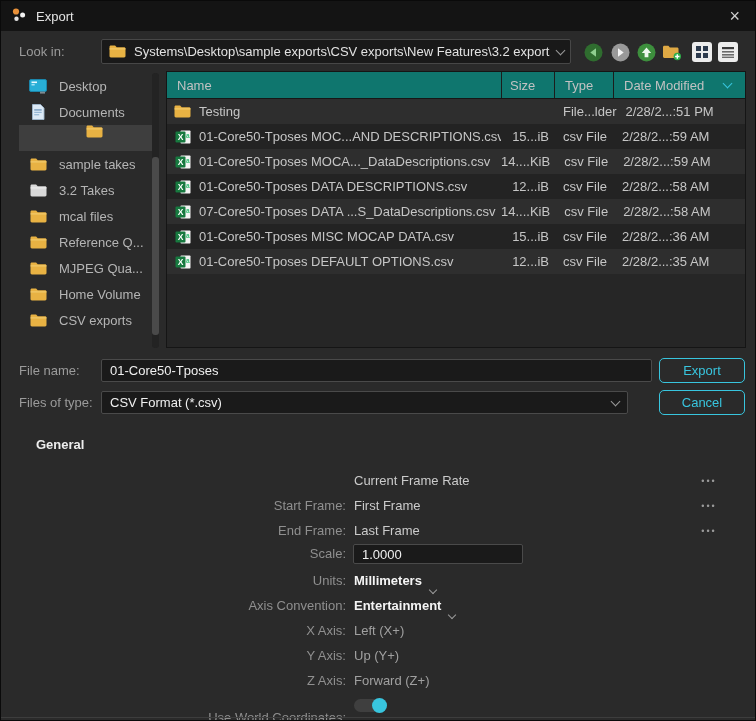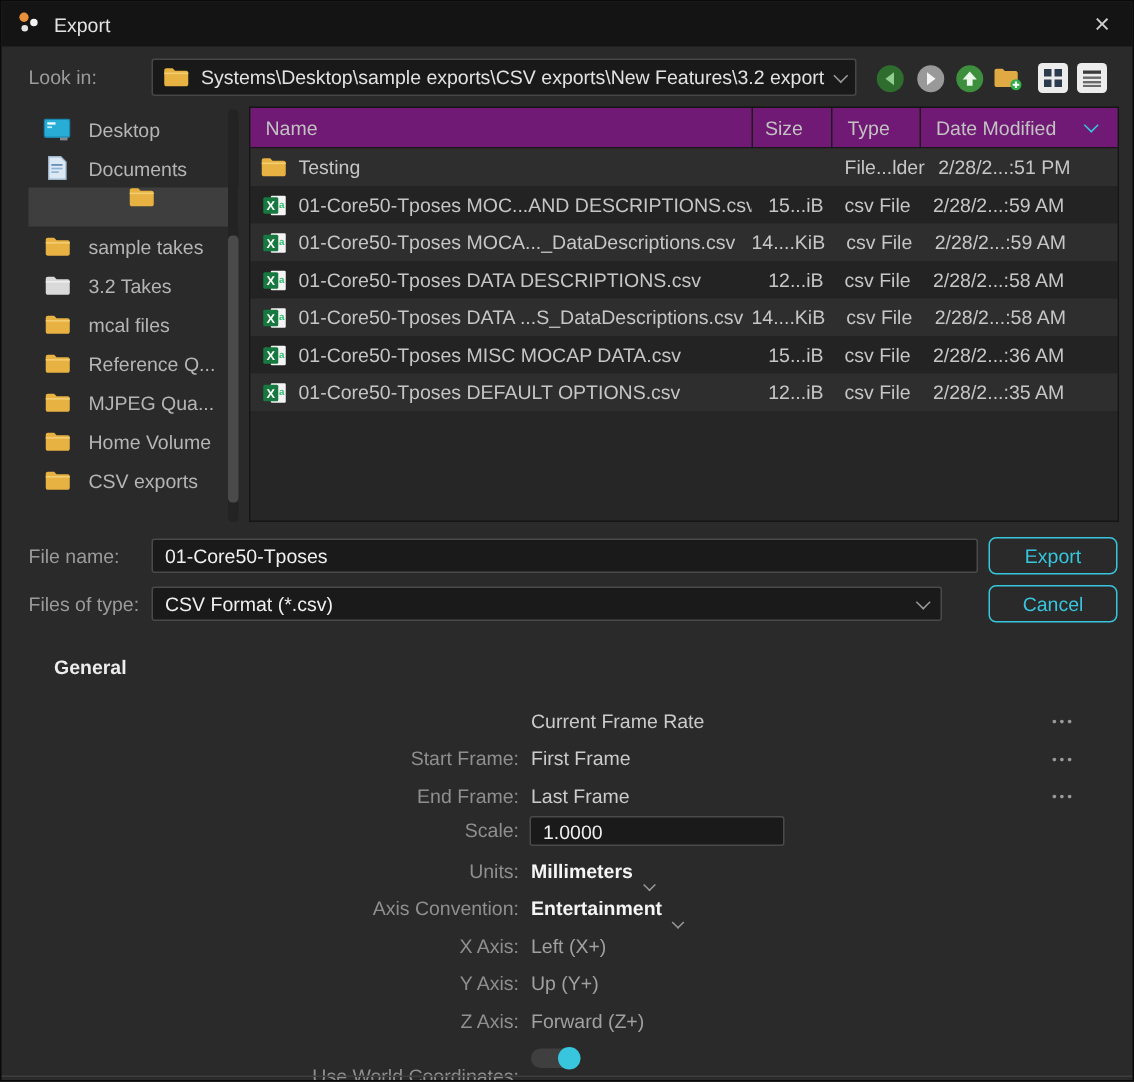--- a/index.html
+++ b/index.html
@@ -29,21 +29,21 @@
   .sidebar{position:absolute;left:18px;top:72px;width:140px;height:275px;}
   .sb-item{display:flex;align-items:center;gap:12px;height:26px;padding-left:10px;color:#b5b5b5;}
   .sb-item.selected{background:#3e3e3e;color:#f0abfc;flex-direction:column;}
   .sb-ic{width:18px;display:flex;justify-content:center;flex:0 0 18px;}
   .sb-label{white-space:nowrap;overflow:hidden;}
   .sb-track{position:absolute;right:0;top:0;width:7px;height:275px;background:#232323;border-radius:3px;}
   .sb-thumb{position:absolute;right:0;top:84px;width:7px;height:178px;background:#4a4a4a;border-radius:3px;}
   
   .filelist{position:absolute;left:165px;top:70px;width:580px;height:277px;background:#262626;
             border:1px solid #151515;box-sizing:border-box;}
-  .fl-header{display:flex;height:26px;background:#701a75;border-bottom:1px solid #171717;color:#c2c2c2;}
+  .fl-header{display:flex;height:26px;background:#0f766e;border-bottom:1px solid #171717;color:#c2c2c2;}
   .fl-h{display:flex;align-items:center;padding-left:10px;box-sizing:border-box;}
   .fl-h + .fl-h{border-left:1px solid #1c1c1c;}
   .h-name{flex:0 0 334px;}
   .h-size{flex:0 0 53px;padding-left:8px;}
   .h-type{flex:0 0 59px;}
   .h-date{flex:1;justify-content:space-between;padding-right:14px;}
   .fl-row{display:flex;height:25px;align-items:center;color:#c6c6c6;}
   .fl-rows .fl-row:nth-child(odd){background:#2e2e2e;}
   .fl-rows .fl-row:nth-child(even){background:#232323;}
   .c-name{flex:0 0 334px;display:flex;align-items:center;gap:8px;padding-left:7px;
@@ -340,21 +340,21 @@
       <div class="fl-row">
         <span class="c-name">
             <span class="f-ic">
               <svg width="16" height="14" viewBox="0 0 16 14">
                 <rect x="5.5" y=".5" width="10" height="13" rx=".8" fill="#f4f4f4"></rect>
                 <text x="12.8" y="8.4" font-size="6.5" fill="#2fbf71" font-weight="bold" text-anchor="middle" font-family="Liberation Sans,sans-serif">a</text>
                 <rect x=".5" y="1.5" width="10" height="11" rx="1" fill="#17793f"></rect>
                 <text x="5.5" y="10" font-size="8.5" font-weight="bold" fill="#ffffff" text-anchor="middle" font-family="Liberation Sans,sans-serif">X</text>
               </svg>
             </span>
-            <span>01-Core50-Tposes DATA ...S_DataDescriptions.csv</span>
+            <span>07-Core50-Tposes DATA ...S_DataDescriptions.csv</span>
           </span>
         <span class="c-size">14....KiB</span>
         <span class="c-type">csv File</span>
         <span class="c-date">2/28/2...:58 AM</span>
       </div>
       <div class="fl-row">
         <span class="c-name">
             <span class="f-ic">
               <svg width="16" height="14" viewBox="0 0 16 14">
                 <rect x="5.5" y=".5" width="10" height="13" rx=".8" fill="#f4f4f4"></rect>

